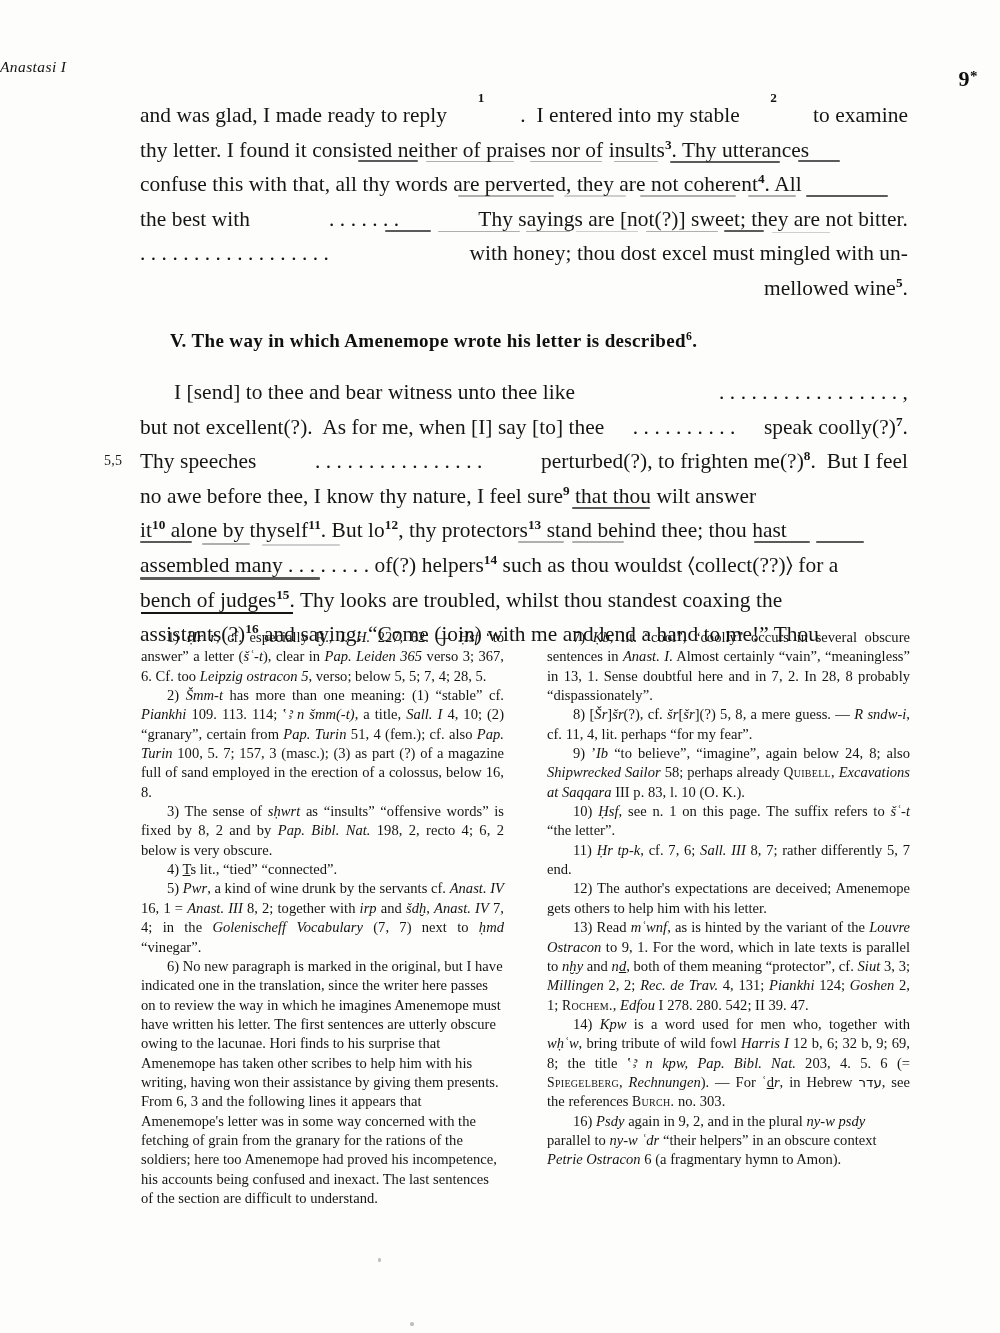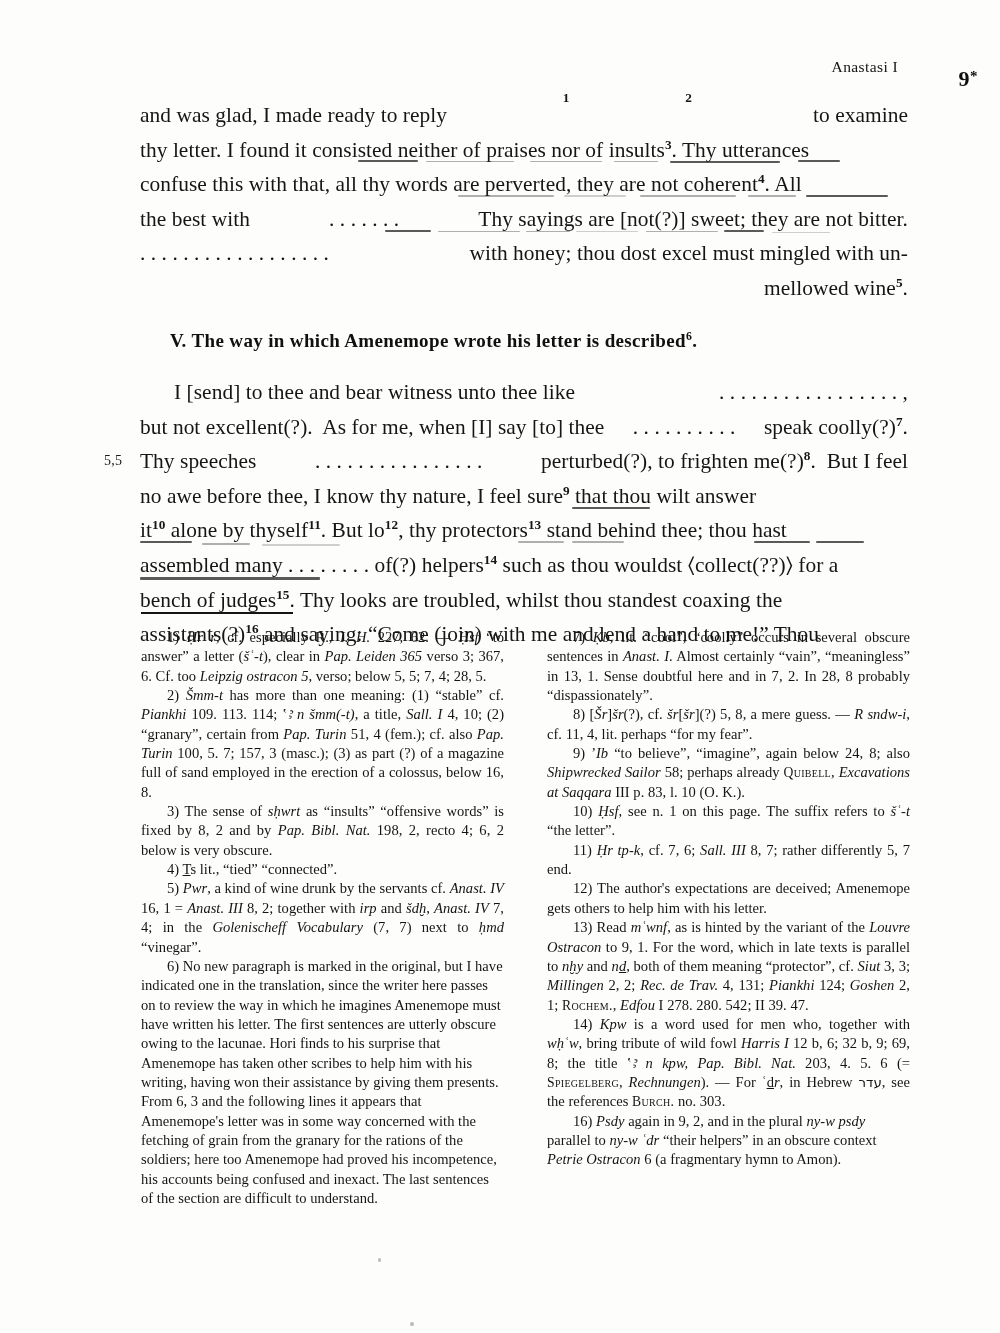--- a/index.html
+++ b/index.html
@@ -30,24 +30,25 @@
   .runhead {
     position: absolute;
     left: 0; top: 58px;
     width: 1000px;
     height: 26px;
   }
   .runhead-title {
     position: absolute;
     left: 0; top: 0;
     width: 898px;
-    text-align: right;
+    text-align: left;
     font-size: 15.5px;
     letter-spacing: 0.4px;
     color: #141414;
+    font-style: italic;
   }
   .folio {
     position: absolute;
     right: 22px;
     top: 8px;
     font-size: 22px;
     font-weight: bold;
     color: #0e0e0e;
     letter-spacing: 0.5px;
   }
@@ -183,20 +184,21 @@
   <div class="runhead">
     <div class="runhead-title">Anastasi I</div>
     <div class="folio"><span>9</span><span class="star">*</span></div>
   </div>
 
   <div class="body-block" style="top:98px;">
 
     <div class="tline just">
       <span>and was glad, I made ready to reply</span>
         <sup class="fn">1</sup>
+        <span> .  I entered into my stable</span>
         <sup class="fn">2</sup>
         <span> to examine</span>
     </div>
 
     <div class="tline">
       <span>thy letter.  I found </span><span>it consisted neither of praises nor of insults</span><sup class="fn">3</sup><span>.  Thy utterances</span>
       <span class="pen" style="left:218px;  top:27px; width:60px;"></span>
       <span class="pen faint" style="left:286px; top:28px; width:88px;"></span>
       <span class="pen faint" style="left:390px; top:28px; width:72px;"></span>
       <span class="pen faint" style="left:474px; top:28px; width:44px;"></span>

